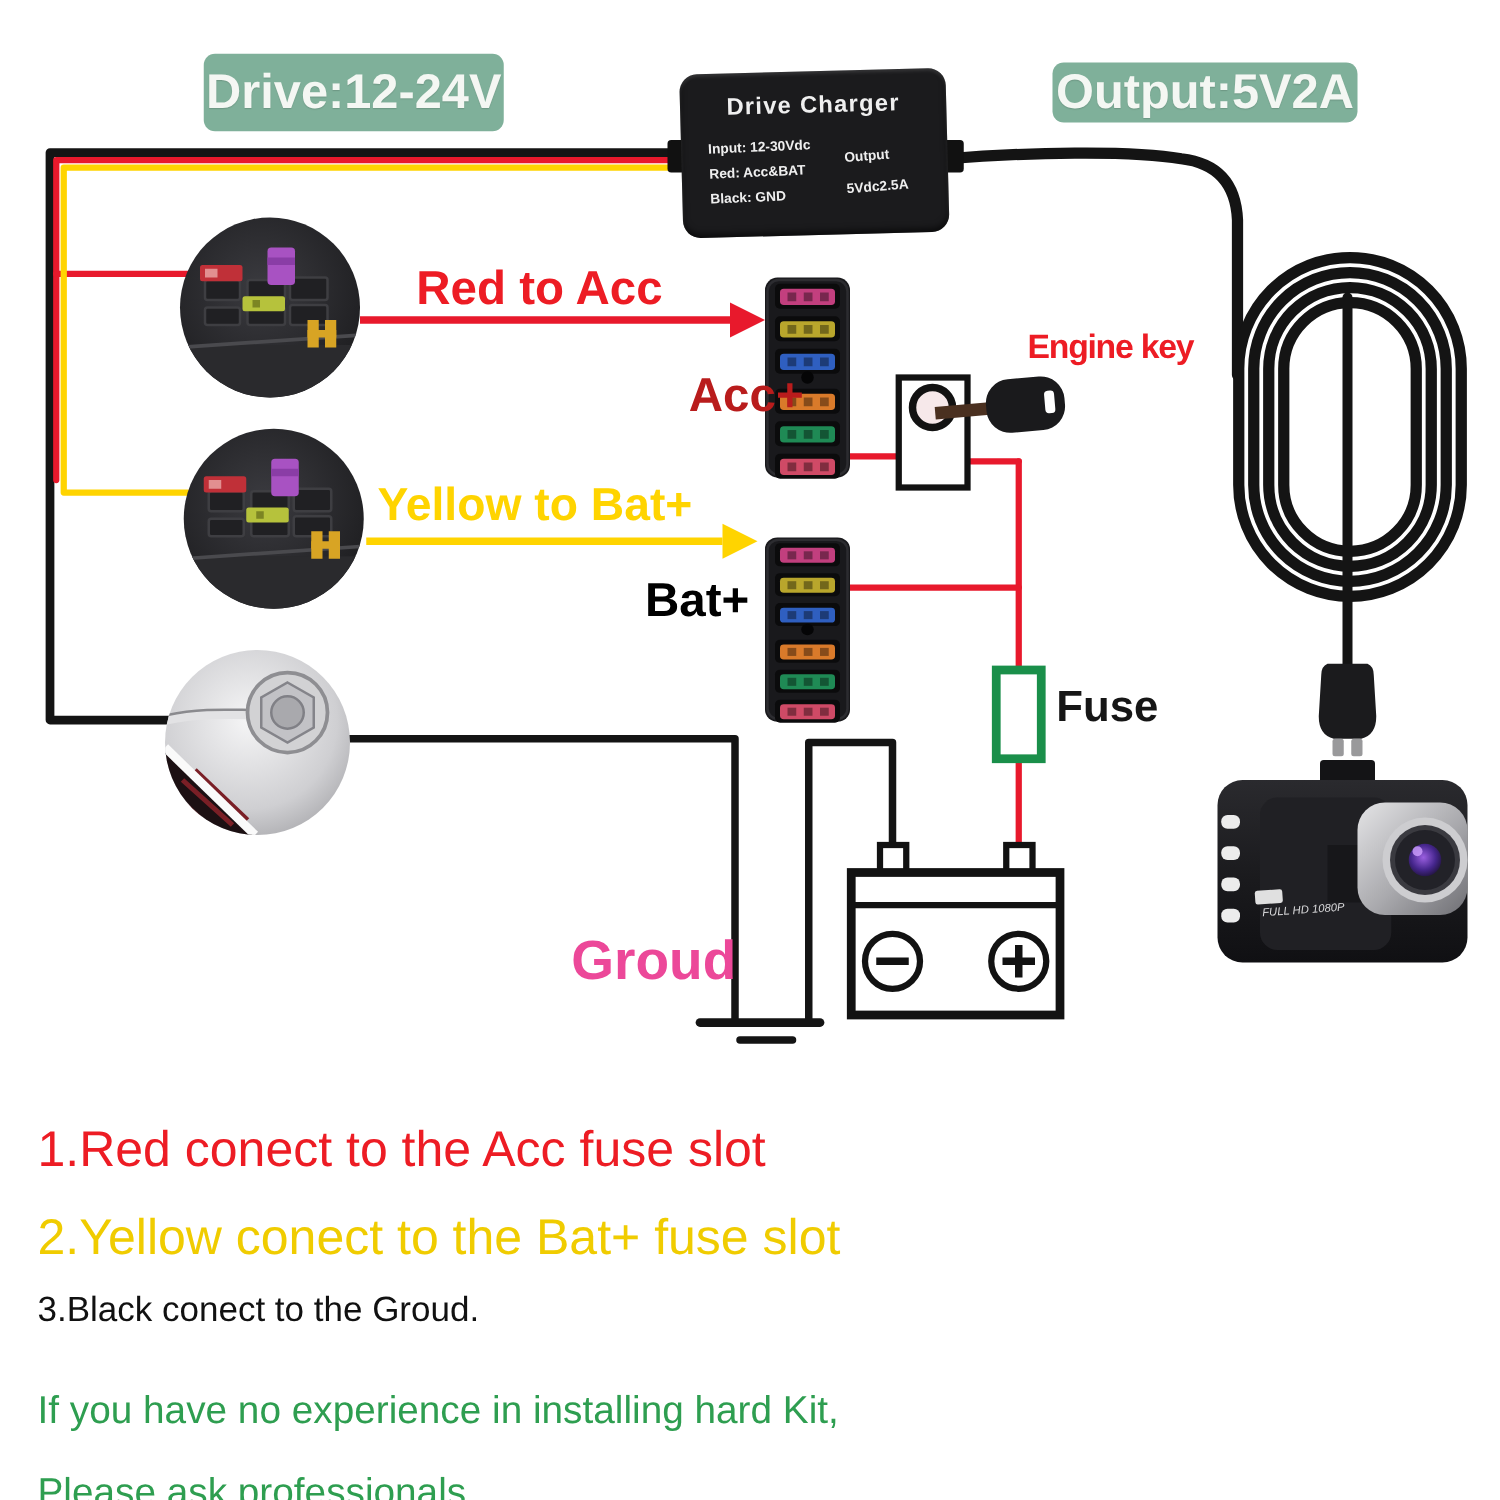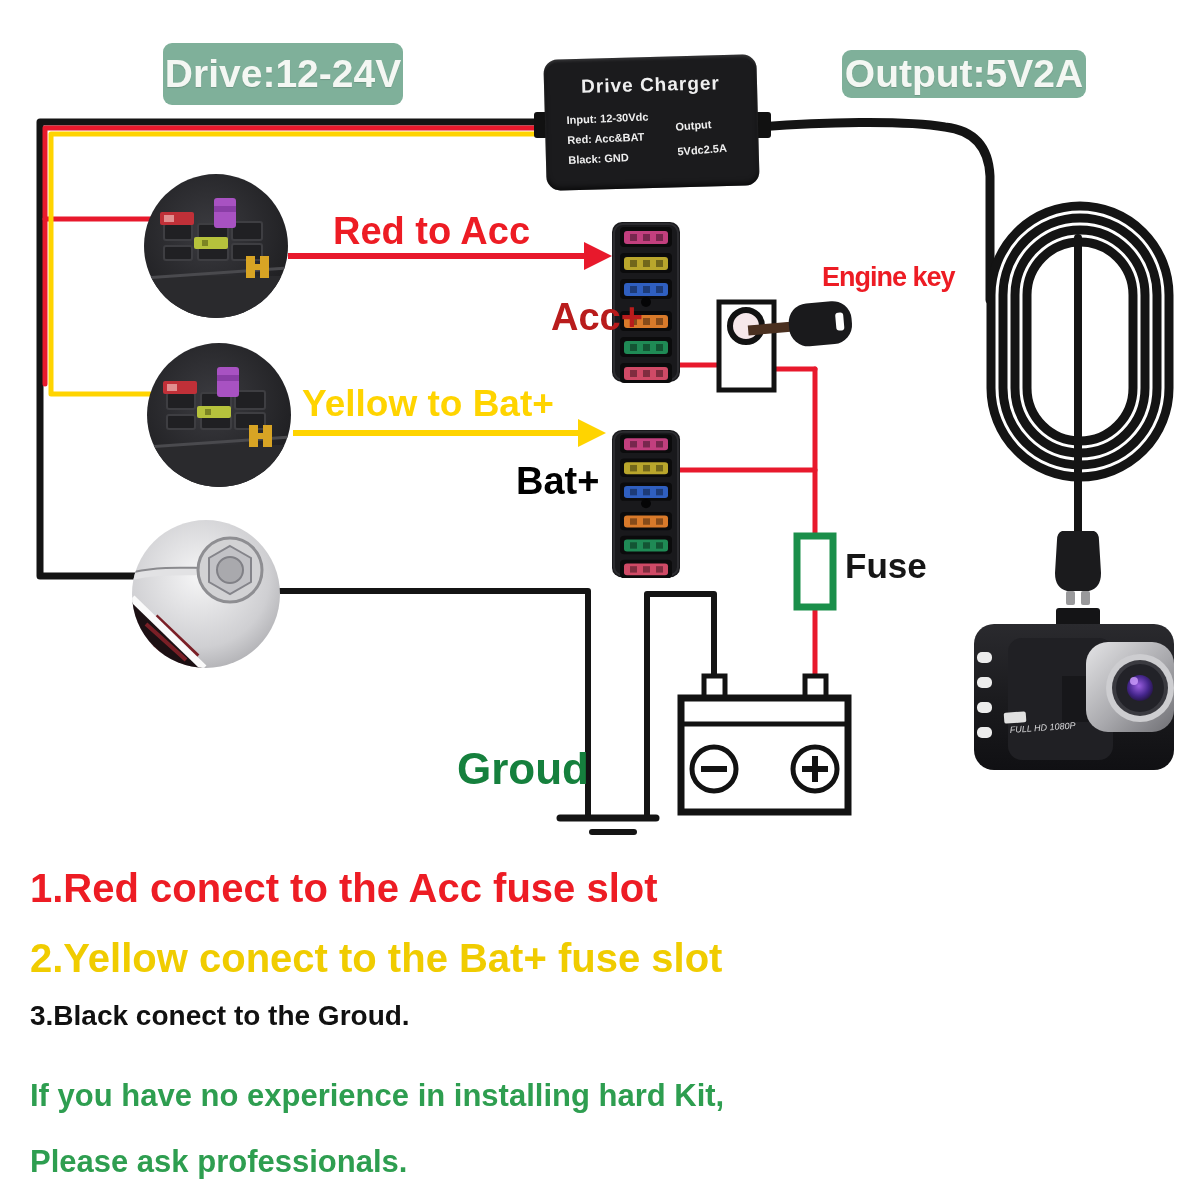--- a/index.html
+++ b/index.html
@@ -12,21 +12,21 @@
        text-shadow:0 1px 1px rgba(0,0,0,.15);}
   .charger{position:absolute;left:545px;top:57px;width:213px;height:131px;background:#1B1B1D;
            border-radius:14px;color:#EFEFEF;transform:rotate(-1.5deg);
            box-shadow:inset 0 2px 3px rgba(255,255,255,.12), inset 0 -3px 5px rgba(0,0,0,.6);}
   .charger .title{position:absolute;left:0;right:0;top:17px;text-align:center;
                   font-weight:bold;font-size:19px;letter-spacing:1px;}
   .charger .colL{position:absolute;left:22px;top:50px;font-size:11px;font-weight:bold;
                  line-height:20px;transform:rotate(-1deg);}
   .charger .colR{position:absolute;left:131px;top:57px;font-size:11px;font-weight:bold;
                  line-height:25px;transform:rotate(-3deg);}
-  .instr{position:absolute;left:30px;font-weight:bold;white-space:nowrap;}
+  .instr{position:absolute;left:30px;font-weight:normal;white-space:nowrap;margin-top:32px;}
 </style>
 </head>
 <body>
 
 <div id="stage">
 
 <svg id="wiring" width="1200" height="1200" viewBox="0 0 1200 1200">
   <defs>
     <radialGradient id="gFusePhoto" cx="45%" cy="40%" r="75%">
       <stop offset="0%" stop-color="#3B3B40"></stop>
@@ -260,21 +260,21 @@
     <div>5Vdc2.5A</div>
   </div>
 </div>
 
 <div class="lbl" style="left:333px;top:212px;font-size:38px;color:#ED1C24;">Red to Acc</div>
 <div class="lbl" style="left:511px;top:298px;font-size:38px;color:#b91c1c;margin-left:40px;">Acc+</div>
 <div class="lbl" style="left:302px;top:385px;font-size:37px;color:#FFD400;text-align:right;">Yellow to Bat+</div>
 <div class="lbl" style="left:516px;top:462px;font-size:38px;color:#000000;">Bat+</div>
 <div class="lbl" style="left:822px;top:264px;font-size:27px;color:#ED1C24;letter-spacing:-1px;">Engine key</div>
 <div class="lbl" style="left:845px;top:548px;font-size:35px;color:#161616;">Fuse</div>
-<div class="lbl" style="left:457px;top:747px;font-size:44px;color:#15803d;">Groud</div>
+<div class="lbl" style="left:457px;top:747px;font-size:44px;color:#ec4899;">Groud</div>
 
 <div class="instr" style="top: 866px; font-size: 40px; color: rgb(237, 28, 36);">1.Red conect to the Acc fuse slot</div>
 <div class="instr" style="top: 936px; font-size: 40px; color: rgb(240, 204, 0);">2.Yellow conect to the Bat+ fuse slot</div>
 <div class="instr" style="top: 1000px; font-size: 28px; color: rgb(17, 17, 17);">3.Black conect to the Groud.</div>
 <div class="instr" style="top: 1144px; font-size: 31px; color: rgb(46, 158, 80);">Please ask professionals.</div>
 <div class="instr" style="top: 1078px; font-size: 31px; color: rgb(46, 158, 80);">If you have no experience in installing hard Kit,</div>
 
 </div>
 
 </body></html>

